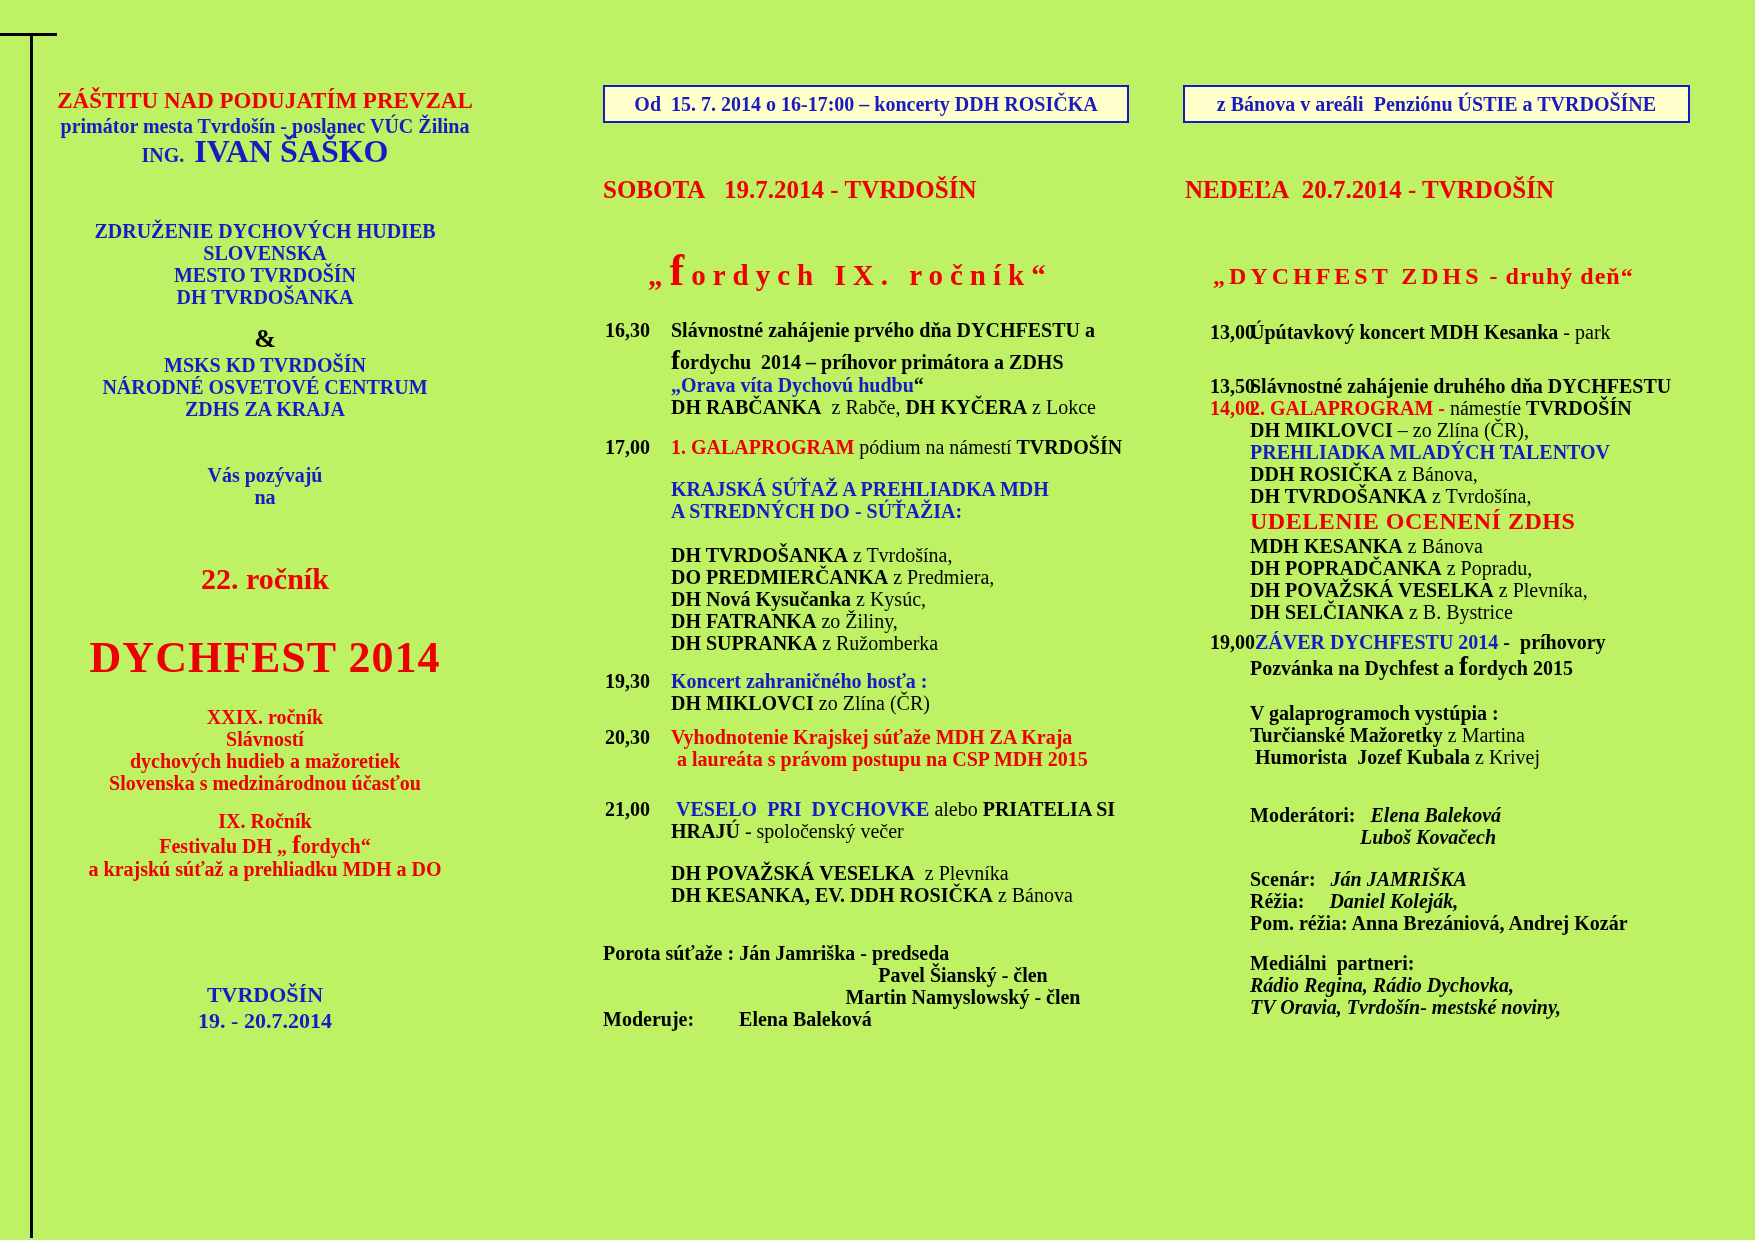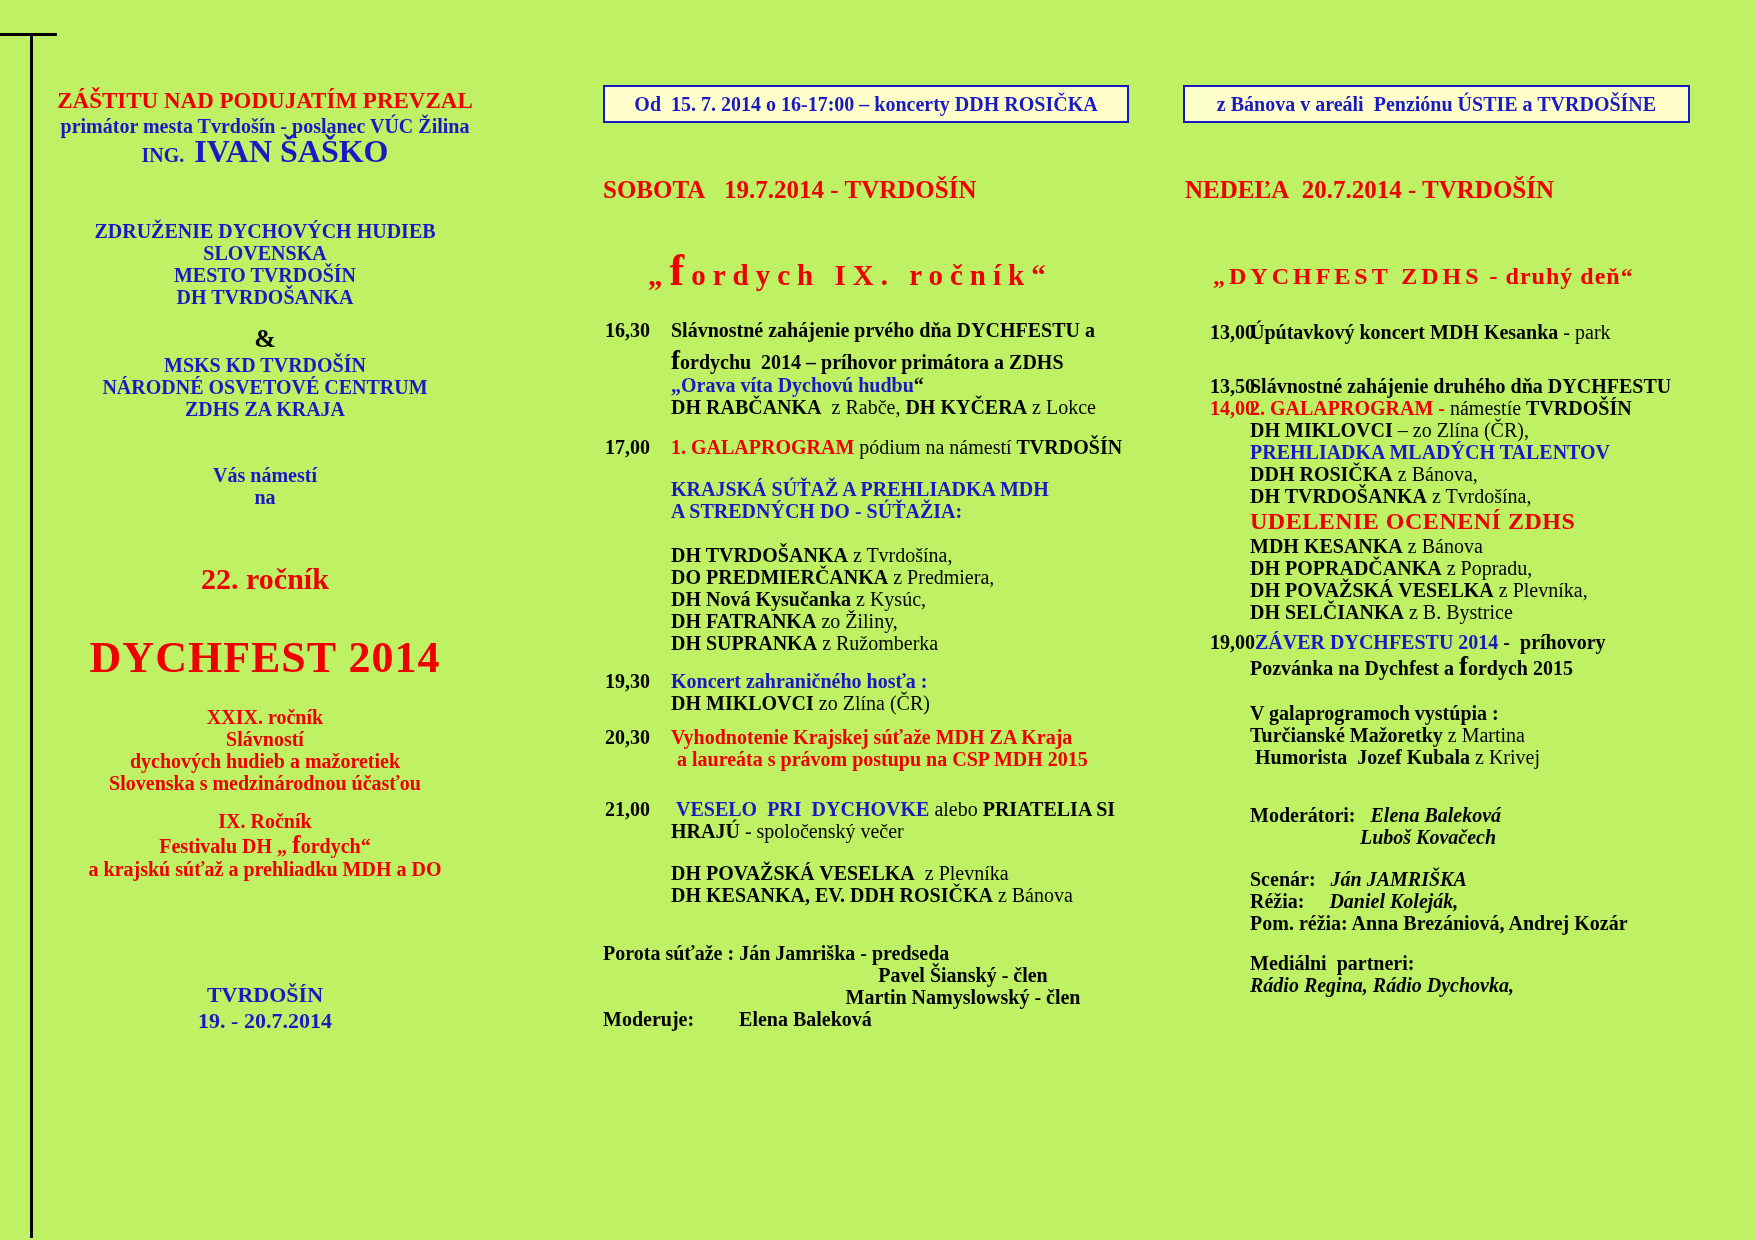--- a/index.html
+++ b/index.html
@@ -98,21 +98,21 @@
       <div class="line t-primator"><span class="seg-b">primátor mesta Tvrdošín - poslanec VÚC Žilina</span></div>
       <div class="line t-name"><span class="seg-b">ING.&nbsp; </span><span class="seg-b-lg">IVAN ŠAŠKO</span></div>
       <div class="line g52"><span class="seg-b">ZDRUŽENIE DYCHOVÝCH HUDIEB</span></div>
       <div class="line"><span class="seg-b">SLOVENSKA</span></div>
       <div class="line"><span class="seg-b">MESTO TVRDOŠÍN</span></div>
       <div class="line"><span class="seg-b">DH TVRDOŠANKA</span></div>
       <div class="line t-amp"><span class="seg-k">&amp;</span></div>
       <div class="line"><span class="seg-b">MSKS KD TVRDOŠÍN</span></div>
       <div class="line"><span class="seg-b">NÁRODNÉ OSVETOVÉ CENTRUM</span></div>
       <div class="line"><span class="seg-b">ZDHS ZA KRAJA</span></div>
-      <div class="line g44"><span class="seg-b">Vás námestí</span></div>
+      <div class="line g44"><span class="seg-b">Vás pozývajú</span></div>
       <div class="line"><span class="seg-b">na</span></div>
       <div class="line t-rocnik"><span class="seg-r">22. ročník</span></div>
       <div class="line t-main"><span class="seg-r">DYCHFEST 2014</span></div>
       <div class="line g22"><span class="seg-r">XXIX. ročník</span></div>
       <div class="line"><span class="seg-r">Slávností</span></div>
       <div class="line"><span class="seg-r">dychových hudieb a mažoretiek</span></div>
       <div class="line"><span class="seg-r">Slovenska s medzinárodnou účasťou</span></div>
       <div class="line g16"><span class="seg-r">IX. Ročník</span></div>
       <div class="line has-bigf"><span class="seg-r">Festivalu DH „ </span><span class="seg-rf">f</span><span class="seg-r">ordych“</span></div>
       <div class="line"><span class="seg-r">a krajskú súťaž a prehliadku MDH a DO</span></div>
@@ -174,15 +174,16 @@
         <div class="line g22"><span class="seg-k">V galaprogramoch vystúpia :</span></div>
         <div class="line"><span class="seg-k">Turčianské Mažoretky</span><span class="seg-p"> z Martina</span></div>
         <div class="line"><span class="seg-p">&nbsp;</span><span class="seg-k">Humorista&nbsp; Jozef Kubala</span><span class="seg-p"> z Krivej</span></div>
         <div class="line g36"><span class="seg-k">Moderátori:&nbsp;&nbsp; </span><span class="seg-i">Elena Baleková</span></div>
         <div class="line ind-name"><span class="seg-i">Luboš Kovačech</span></div>
         <div class="line g20"><span class="seg-k">Scenár:&nbsp;&nbsp; </span><span class="seg-i">Ján JAMRIŠKA</span></div>
         <div class="line"><span class="seg-k">Réžia:&nbsp;&nbsp;&nbsp;&nbsp;&nbsp;</span><span class="seg-i">Daniel Koleják,</span></div>
         <div class="line"><span class="seg-k">Pom. réžia: Anna Brezániová, Andrej Kozár</span></div>
         <div class="line g18"><span class="seg-k">Mediálni&nbsp; partneri:</span></div>
         <div class="line"><span class="seg-i">Rádio Regina, Rádio Dychovka,</span></div>
+        <div class="line"><span class="seg-i">TV Oravia, Tvrdošín- mestské noviny,</span></div>
       </div>
   </div>
 </div>
 
 </body></html>

